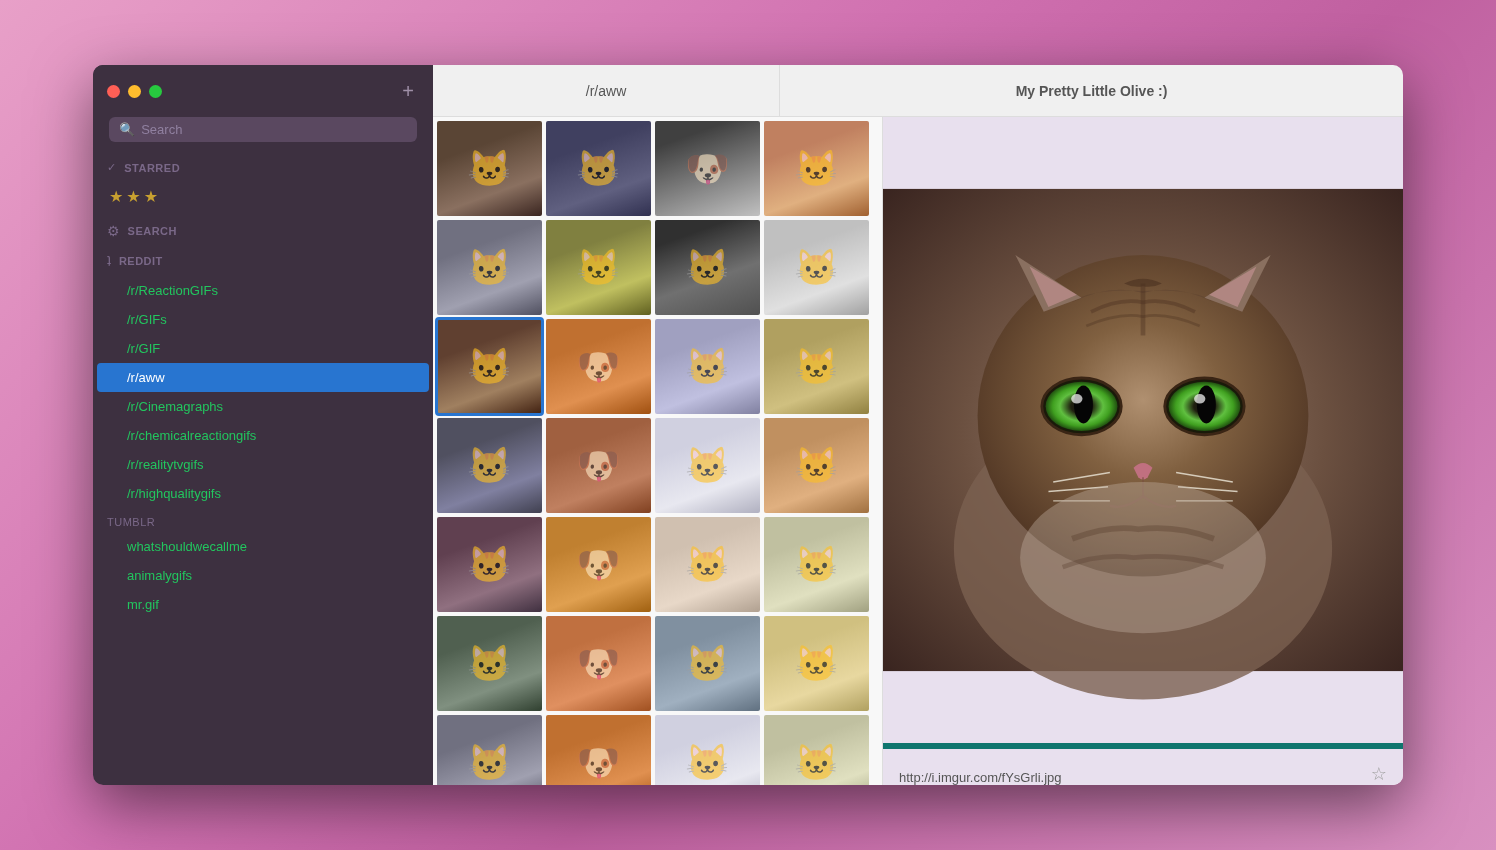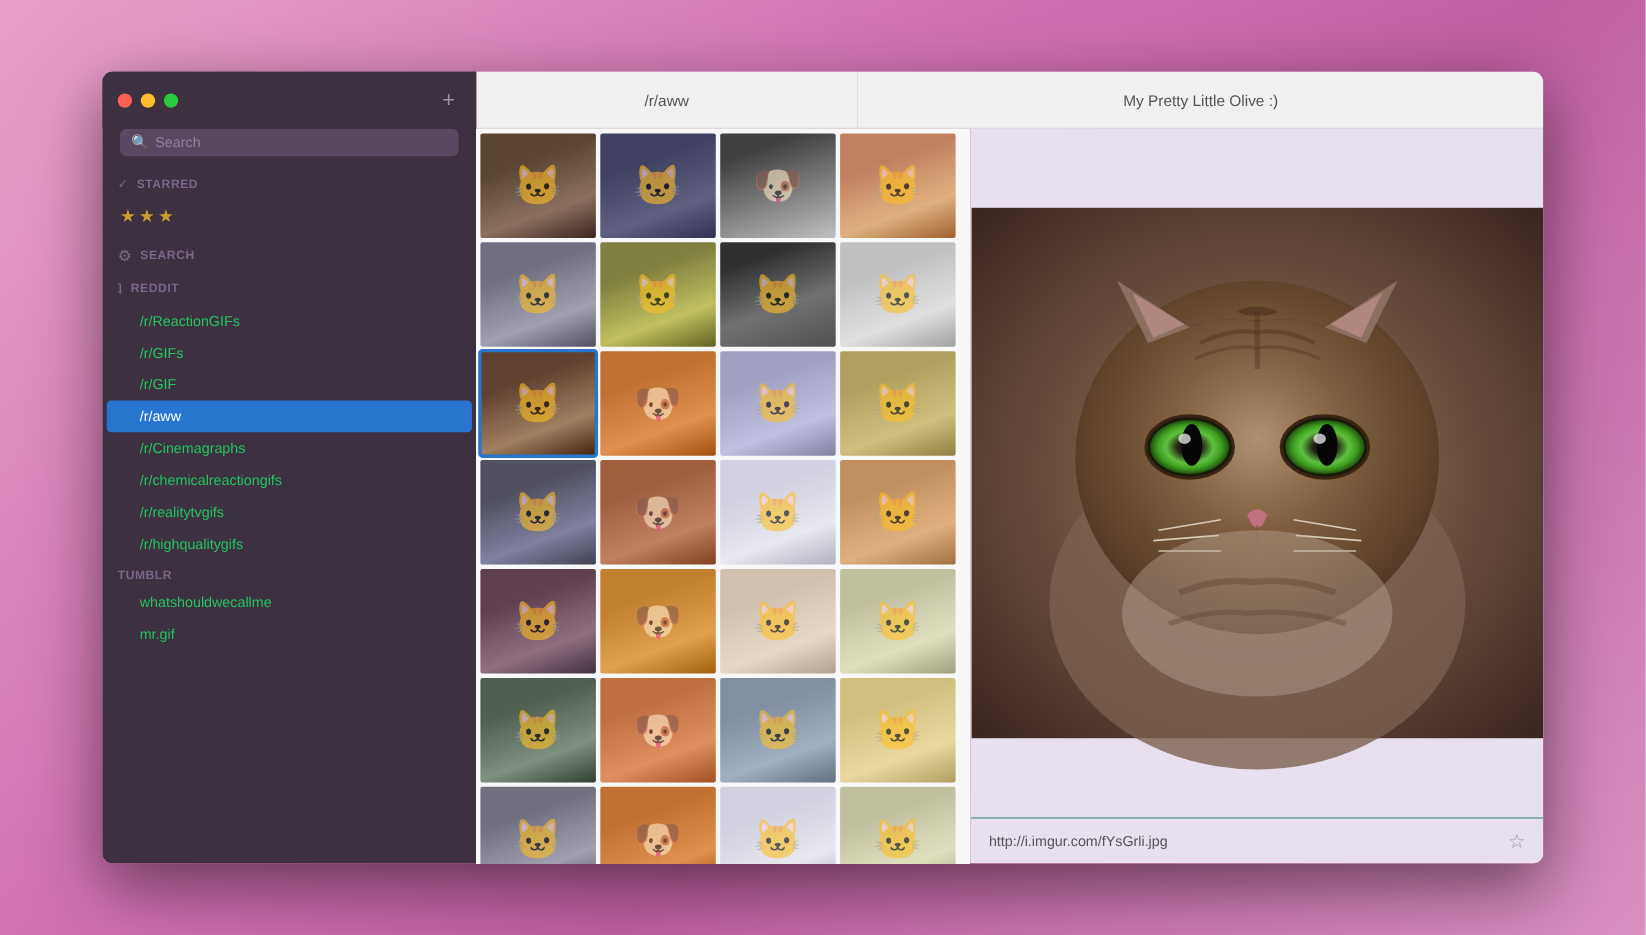--- a/index.html
+++ b/index.html
@@ -108,21 +108,21 @@
       margin: 0 4px;
     }
     .nav-item.active {
       background: #2875d0;
       color: #ffffff;
       border-radius: 4px;
       margin: 0 4px;
     }
     .subsection-label {
       font-size: 11px;
-      font-weight: 700;
+      font-weight: 400;
       color: #7a6888;
       letter-spacing: 0.5px;
       text-transform: uppercase;
       padding: 8px 14px 4px;
     }
     
     .main {
       flex: 1;
       display: flex;
       flex-direction: column;
@@ -143,20 +143,21 @@
       color: #555;
       border-right: 1px solid #ddd;
     }
     .header-right {
       flex: 1.8;
       display: flex;
       align-items: center;
       justify-content: center;
       font-size: 14px;
       color: #555;
+      font-weight: bold;
     }
     
     .content-area {
       flex: 1;
       display: flex;
       overflow: hidden;
     }
     
     .grid-panel {
       width: 450px;
@@ -231,23 +232,23 @@
       overflow: hidden;
       display: flex;
       align-items: center;
       justify-content: center;
       background: #e8e0ee;
       position: relative;
     }
     .detail-footer {
       height: 42px;
       background: #e8e0ee;
-      border-top: 1px solid #0f766e;
-      display: flex;
-      align-items: center;
+      border-top: 6px solid #0f766e;
+      display: flex;
+      align-items: flex-end;
       padding: 0 16px;
       justify-content: space-between;
     }
     .detail-url {
       font-size: 13px;
       color: #555;
     }
     .star-btn {
       color: #a0a0a0;
       font-size: 18px;
@@ -307,20 +308,21 @@
       <div class="nav-item">/r/GIFs</div>
       <div class="nav-item">/r/GIF</div>
       <div class="nav-item active">/r/aww</div>
       <div class="nav-item">/r/Cinemagraphs</div>
       <div class="nav-item">/r/chemicalreactiongifs</div>
       <div class="nav-item">/r/realitytvgifs</div>
       <div class="nav-item">/r/highqualitygifs</div>
 
       <div class="subsection-label">TUMBLR</div>
       <div class="nav-item">whatshouldwecallme</div>
+      <div class="nav-item">animalygifs</div>
       <div class="nav-item">mr.gif</div>
     </div>
   </div>
 
   <div class="main">
 
     <div class="header-bar">
       <div class="header-left">
         <span>/r/aww</span>
       </div>

